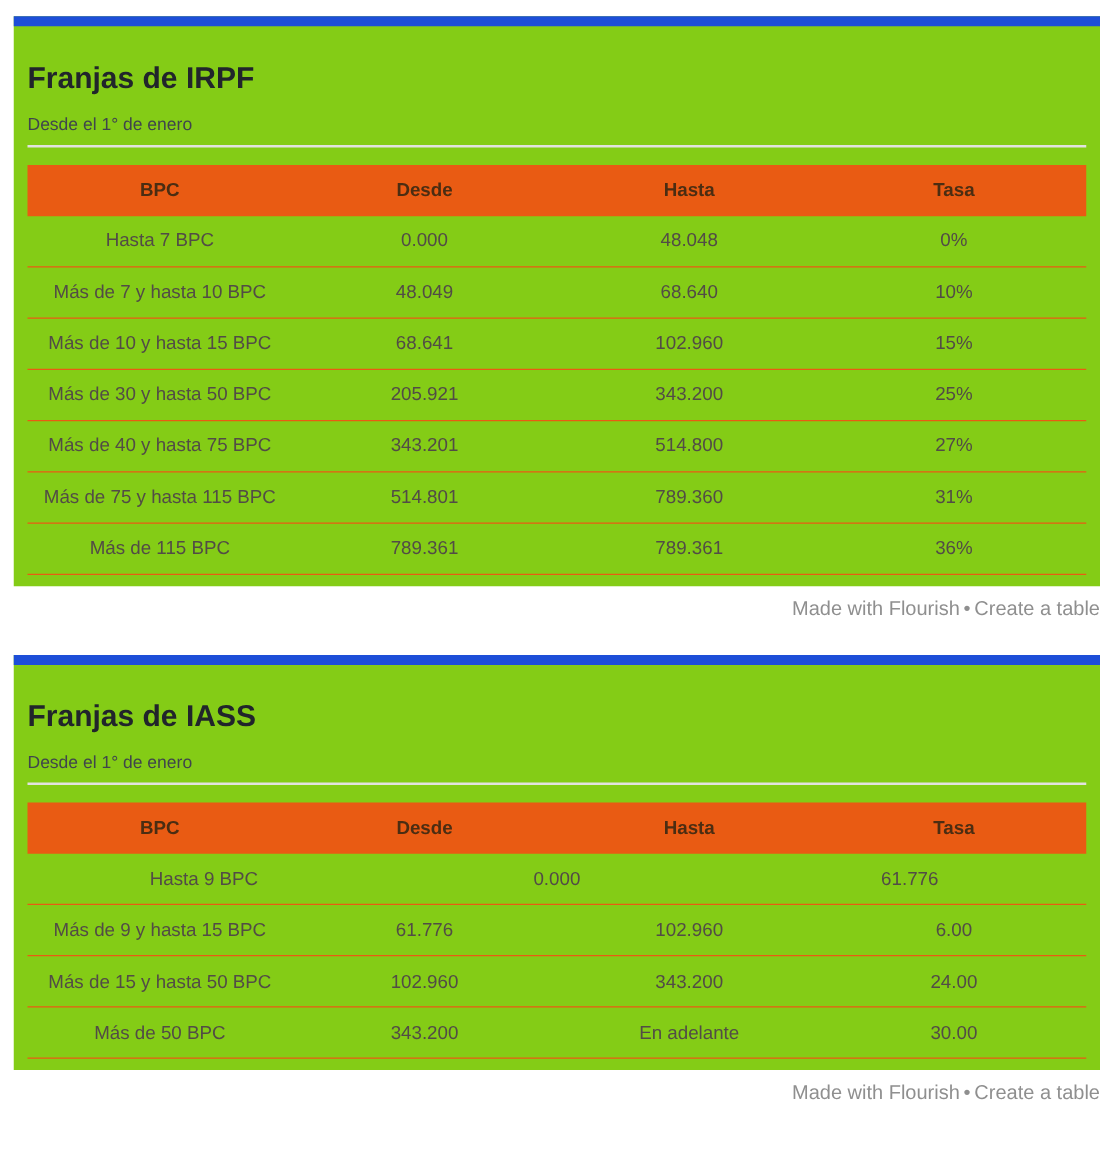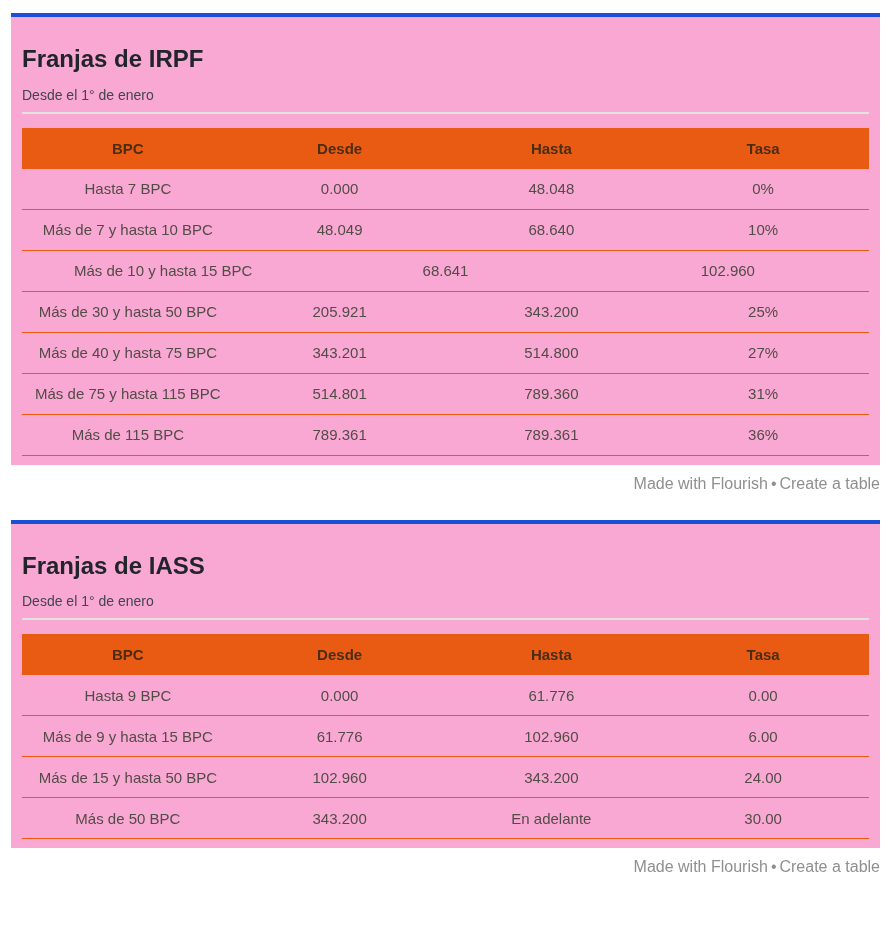--- a/index.html
+++ b/index.html
@@ -12,22 +12,22 @@
   .page {
     width: 895px;
     min-height: 931px;
     background: #ffffff;
     padding-top: 13px;
     box-sizing: border-box;
   }
   .card {
     margin: 0 15px 0 11px;
     width: 869px;
-    background: #f9a8d4;
-    border-top: 4px solid #1d4ed8;
+    background: #84cc16;
+    border-top: 8px solid #1d4ed8;
     padding: 28px 11px 9px 11px;
     box-sizing: border-box;
   }
   .card-title {
     font-size: 24px;
     font-weight: bold;
     color: #21252B;
     margin: 0;
     line-height: 1.2;
   }
@@ -112,20 +112,21 @@
       <div class="tr body-row">
         <div class="td">Más de 7 y hasta 10 BPC</div>
         <div class="td">48.049</div>
         <div class="td">68.640</div>
         <div class="td">10%</div>
       </div>
       <div class="tr body-row">
         <div class="td">Más de 10 y hasta 15 BPC</div>
         <div class="td">68.641</div>
         <div class="td">102.960</div>
+        <div class="td">15%</div>
       </div>
       <div class="tr body-row">
         <div class="td">Más de 30 y hasta 50 BPC</div>
         <div class="td">205.921</div>
         <div class="td">343.200</div>
         <div class="td">25%</div>
       </div>
       <div class="tr body-row">
         <div class="td">Más de 40 y hasta 75 BPC</div>
         <div class="td">343.201</div>
@@ -161,21 +162,20 @@
         <div class="th">BPC</div>
         <div class="th">Desde</div>
         <div class="th">Hasta</div>
         <div class="th">Tasa</div>
       </div>
 
       <div class="tr body-row">
         <div class="td">Hasta 9 BPC</div>
         <div class="td">0.000</div>
         <div class="td">61.776</div>
-        <div class="td">0.00</div>
       </div>
       <div class="tr body-row">
         <div class="td">Más de 9 y hasta 15 BPC</div>
         <div class="td">61.776</div>
         <div class="td">102.960</div>
         <div class="td">6.00</div>
       </div>
       <div class="tr body-row">
         <div class="td">Más de 15 y hasta 50 BPC</div>
         <div class="td">102.960</div>

